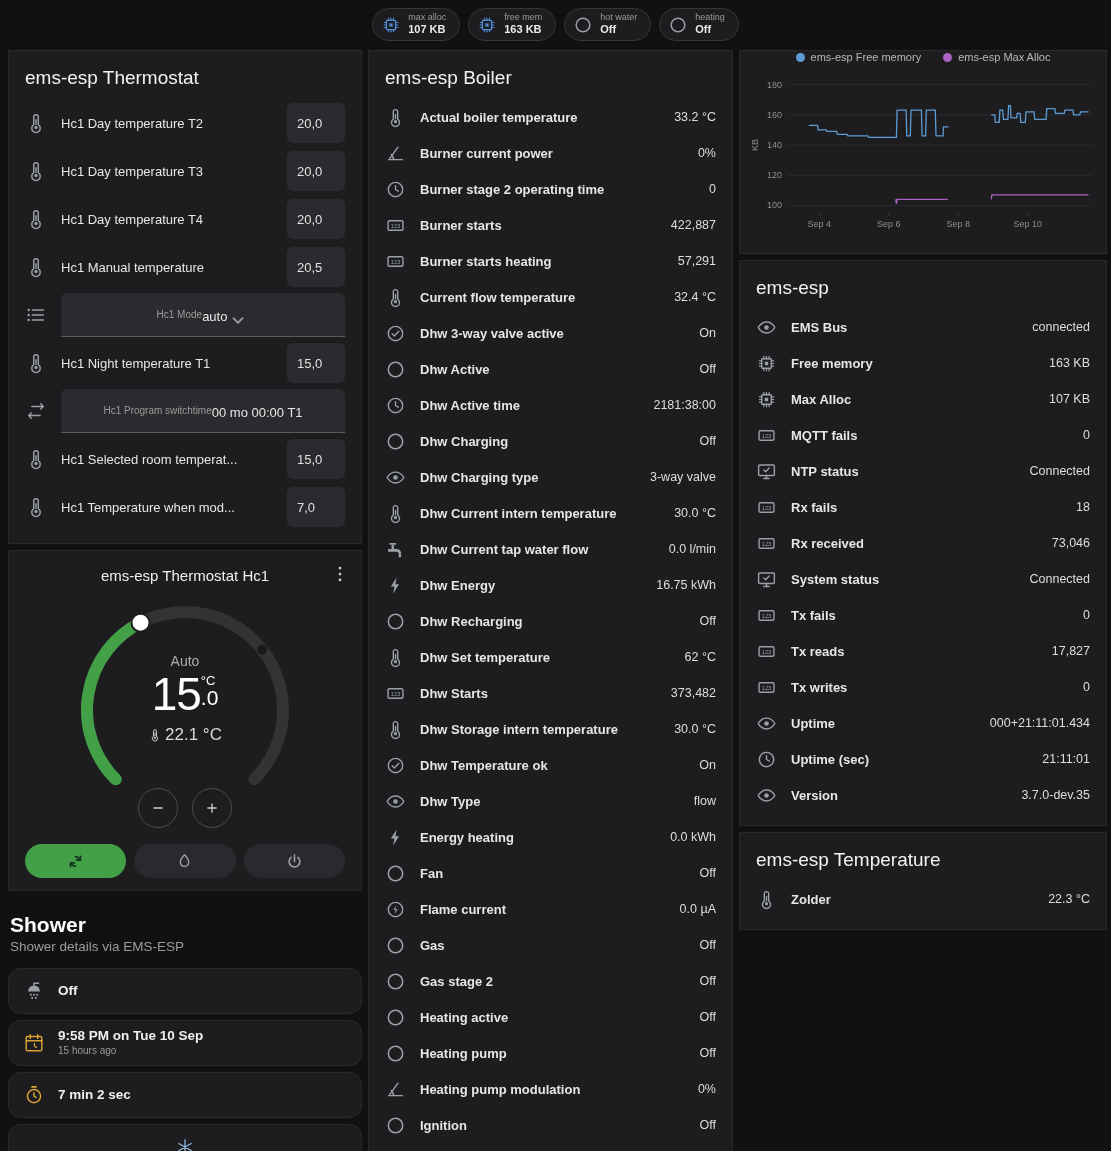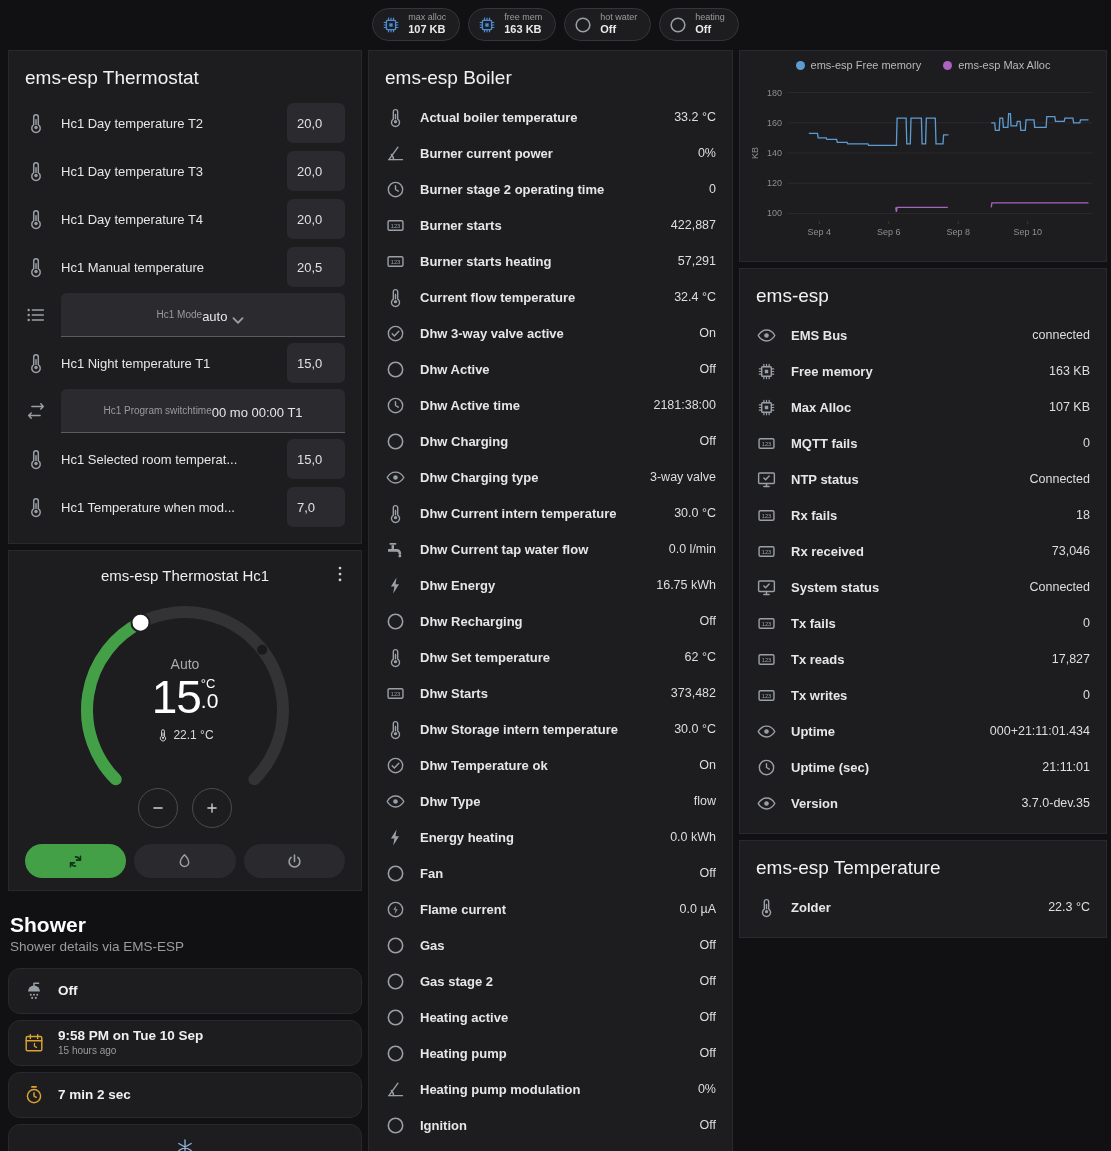--- a/index.html
+++ b/index.html
@@ -49,21 +49,21 @@
   .menu-dots { position:absolute; right:-6px; top:0; width:22px; height:22px; color:#d0d0d0; }
   .dial-wrap { position:relative; width:240px; margin:4px auto 0; }
   .dial-center { position:absolute; inset:0; display:flex; flex-direction:column; align-items:center;
     justify-content:center; padding-bottom:26px; }
   .mode-label { font-size:14px; color:#ababab; margin-bottom:2px; }
   .temp-display { display:flex; align-items:flex-start; color:#fff; }
   .temp-int { font-size:46px; font-weight:300; line-height:1; letter-spacing:-1px; }
   .temp-side { display:flex; flex-direction:column; padding-top:3px; line-height:1; }
   .temp-unit { font-size:13px; color:#fff; }
   .temp-dec { font-size:21px; font-weight:300; color:#fff; }
-  .current-temp { display:flex; align-items:center; gap:3px; font-size:12px; color:#dadada; margin-top:8px;justify-content:flex-end; }
+  .current-temp { display:flex; align-items:center; gap:3px; font-size:17px; color:#dadada; margin-top:8px;justify-content:flex-end; }
   .current-temp .icon { width:14px; height:14px; color:#dadada; }
   .stepper-row { display:flex; justify-content:center; gap:14px; margin-top:-46px; position:relative; }
   .stepper-btn { width:40px; height:40px; border-radius:50%; border:1px solid #4b4b4f; background:transparent;
     color:#cfcfcf; display:flex; align-items:center; justify-content:center; cursor:pointer; }
   .stepper-btn .icon { width:18px; height:18px; color:#cfcfcf; }
   .mode-row { display:flex; gap:8px; margin-top:16px; }
   .mode-btn { flex:1; height:34px; border-radius:17px; background:#2a2a2e; display:flex;
     align-items:center; justify-content:center; color:#9aa0a6; cursor:pointer; }
   .mode-btn.selected { background:#43a047; color:#11321a; }
   .mode-btn .icon { width:19px; height:19px; color:inherit; }
@@ -75,21 +75,21 @@
     display:flex; align-items:center; gap:13px; padding:0 14px; }
   .shower-card .icon { width:22px; height:22px; flex:0 0 22px; }
   .sc-text { display:flex; flex-direction:column; line-height:1.25; }
   .sc-primary { font-size:13.5px; font-weight:bold; color:#efefef; }
   .sc-secondary { font-size:10px; color:#9b9b9b; }
   .partial-card { background:#1d1d1f; border:1px solid #29292d; border-radius:12px; height:60px;
     display:flex; justify-content:center; padding-top:12px; }
   .partial-card .icon { width:20px; height:20px; color:#8fb3d9; }
 
   
-  .chart-card { padding:8px 8px 6px; }
+  .chart-card { padding:0 8px 6px; }
   .legend { display:flex; justify-content:center; gap:22px; font-size:11px; color:#b8b8b8; padding-bottom:4px; }
   .legend-item { display:flex; align-items:center; gap:6px; cursor:pointer; }
   .legend-dot { width:9px; height:9px; border-radius:50%; }
 </style>
 </head>
 <body>
 
 <div class="badges" id="badges-row">
     <div class="badge">
       <span class="bicon" style="color: rgb(78, 140, 213);">

